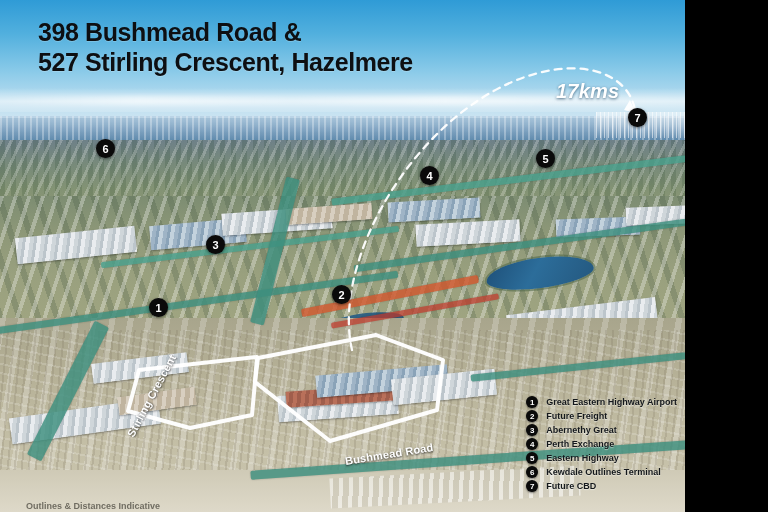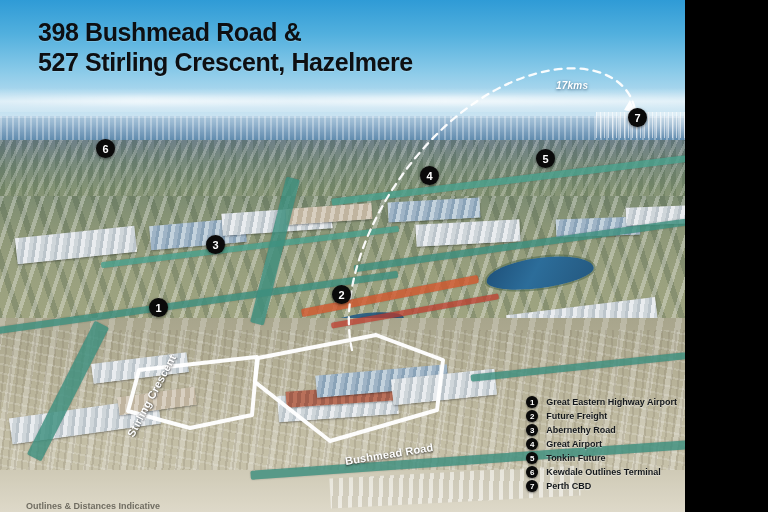--- a/index.html
+++ b/index.html
@@ -90,21 +90,21 @@
   
   .outline{position:absolute;left:0;top:0;width:768px;height:512px;pointer-events:none;}
 
   
   .title{position:absolute;left:38px;top:18px;z-index:40;color:#0d0f12;
     font-size:25px;line-height:1.18;font-weight:bold;letter-spacing:-.4px;
     text-shadow:0 1px 0 rgba(255,255,255,.18);white-space:nowrap;}
 
   
   .kms{position:absolute;left:556px;top:80px;z-index:42;color:#fff;font-style:italic;
-    font-weight:bold;font-size:10px;letter-spacing:.2px;
+    font-weight:bold;font-size:20px;letter-spacing:.2px;
     text-shadow:0 1px 3px rgba(0,40,70,.65);}
 
   
   .marker{position:absolute;z-index:45;width:19px;height:19px;border-radius:50%;
     background:#0a0a0a;color:#fff;font-size:11px;font-weight:bold;
     display:flex;align-items:center;justify-content:center;
     box-shadow:0 1px 3px rgba(0,0,0,.55);}
 
   
   .street{position:absolute;z-index:44;color:#fff;font-weight:bold;font-size:11px;
@@ -218,35 +218,35 @@
       <div class="legrow">
         <div class="legbadge">1</div>
         <div class="legtext">Great Eastern Highway Airport</div>
       </div>
       <div class="legrow">
         <div class="legbadge">2</div>
         <div class="legtext">Future Freight</div>
       </div>
       <div class="legrow">
         <div class="legbadge">3</div>
-        <div class="legtext">Abernethy Road</div>
+        <div class="legtext">Abernethy Great</div>
       </div>
       <div class="legrow">
         <div class="legbadge">4</div>
-        <div class="legtext">Great Airport</div>
+        <div class="legtext">Perth Exchange</div>
       </div>
       <div class="legrow">
         <div class="legbadge">5</div>
-        <div class="legtext">Tonkin Future</div>
+        <div class="legtext">Eastern Highway</div>
       </div>
       <div class="legrow">
         <div class="legbadge">6</div>
         <div class="legtext">Kewdale Outlines Terminal</div>
       </div>
       <div class="legrow">
         <div class="legbadge">7</div>
-        <div class="legtext">Perth CBD</div>
+        <div class="legtext">Future CBD</div>
       </div>
     </div>
 
   <div class="disclaimer">Outlines &amp; Distances Indicative</div>
 
 </div>
 
 </body></html>

